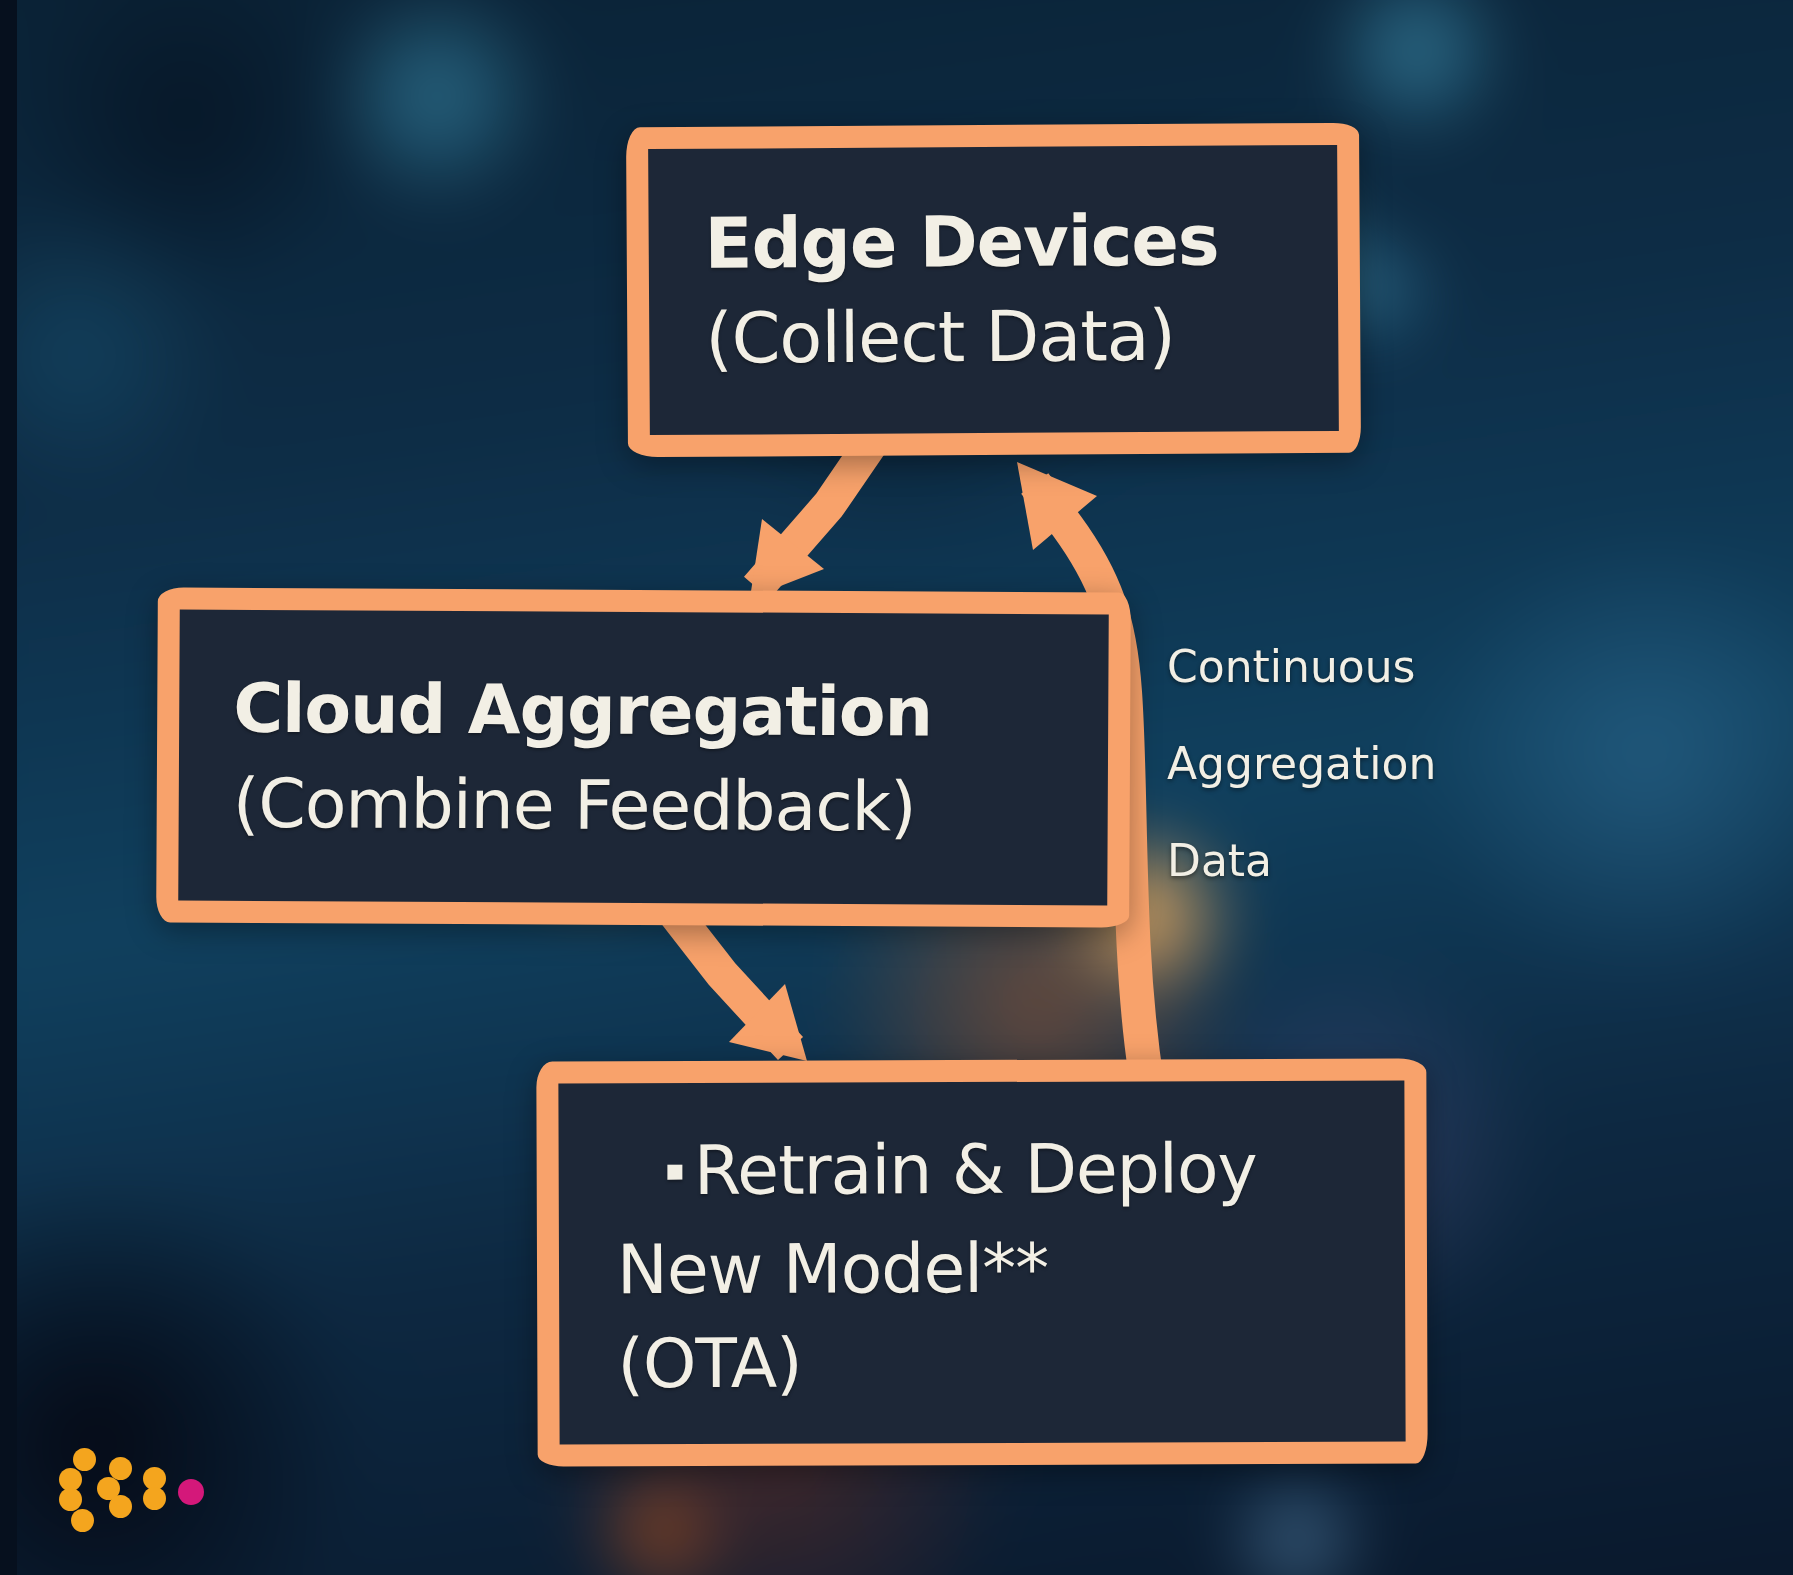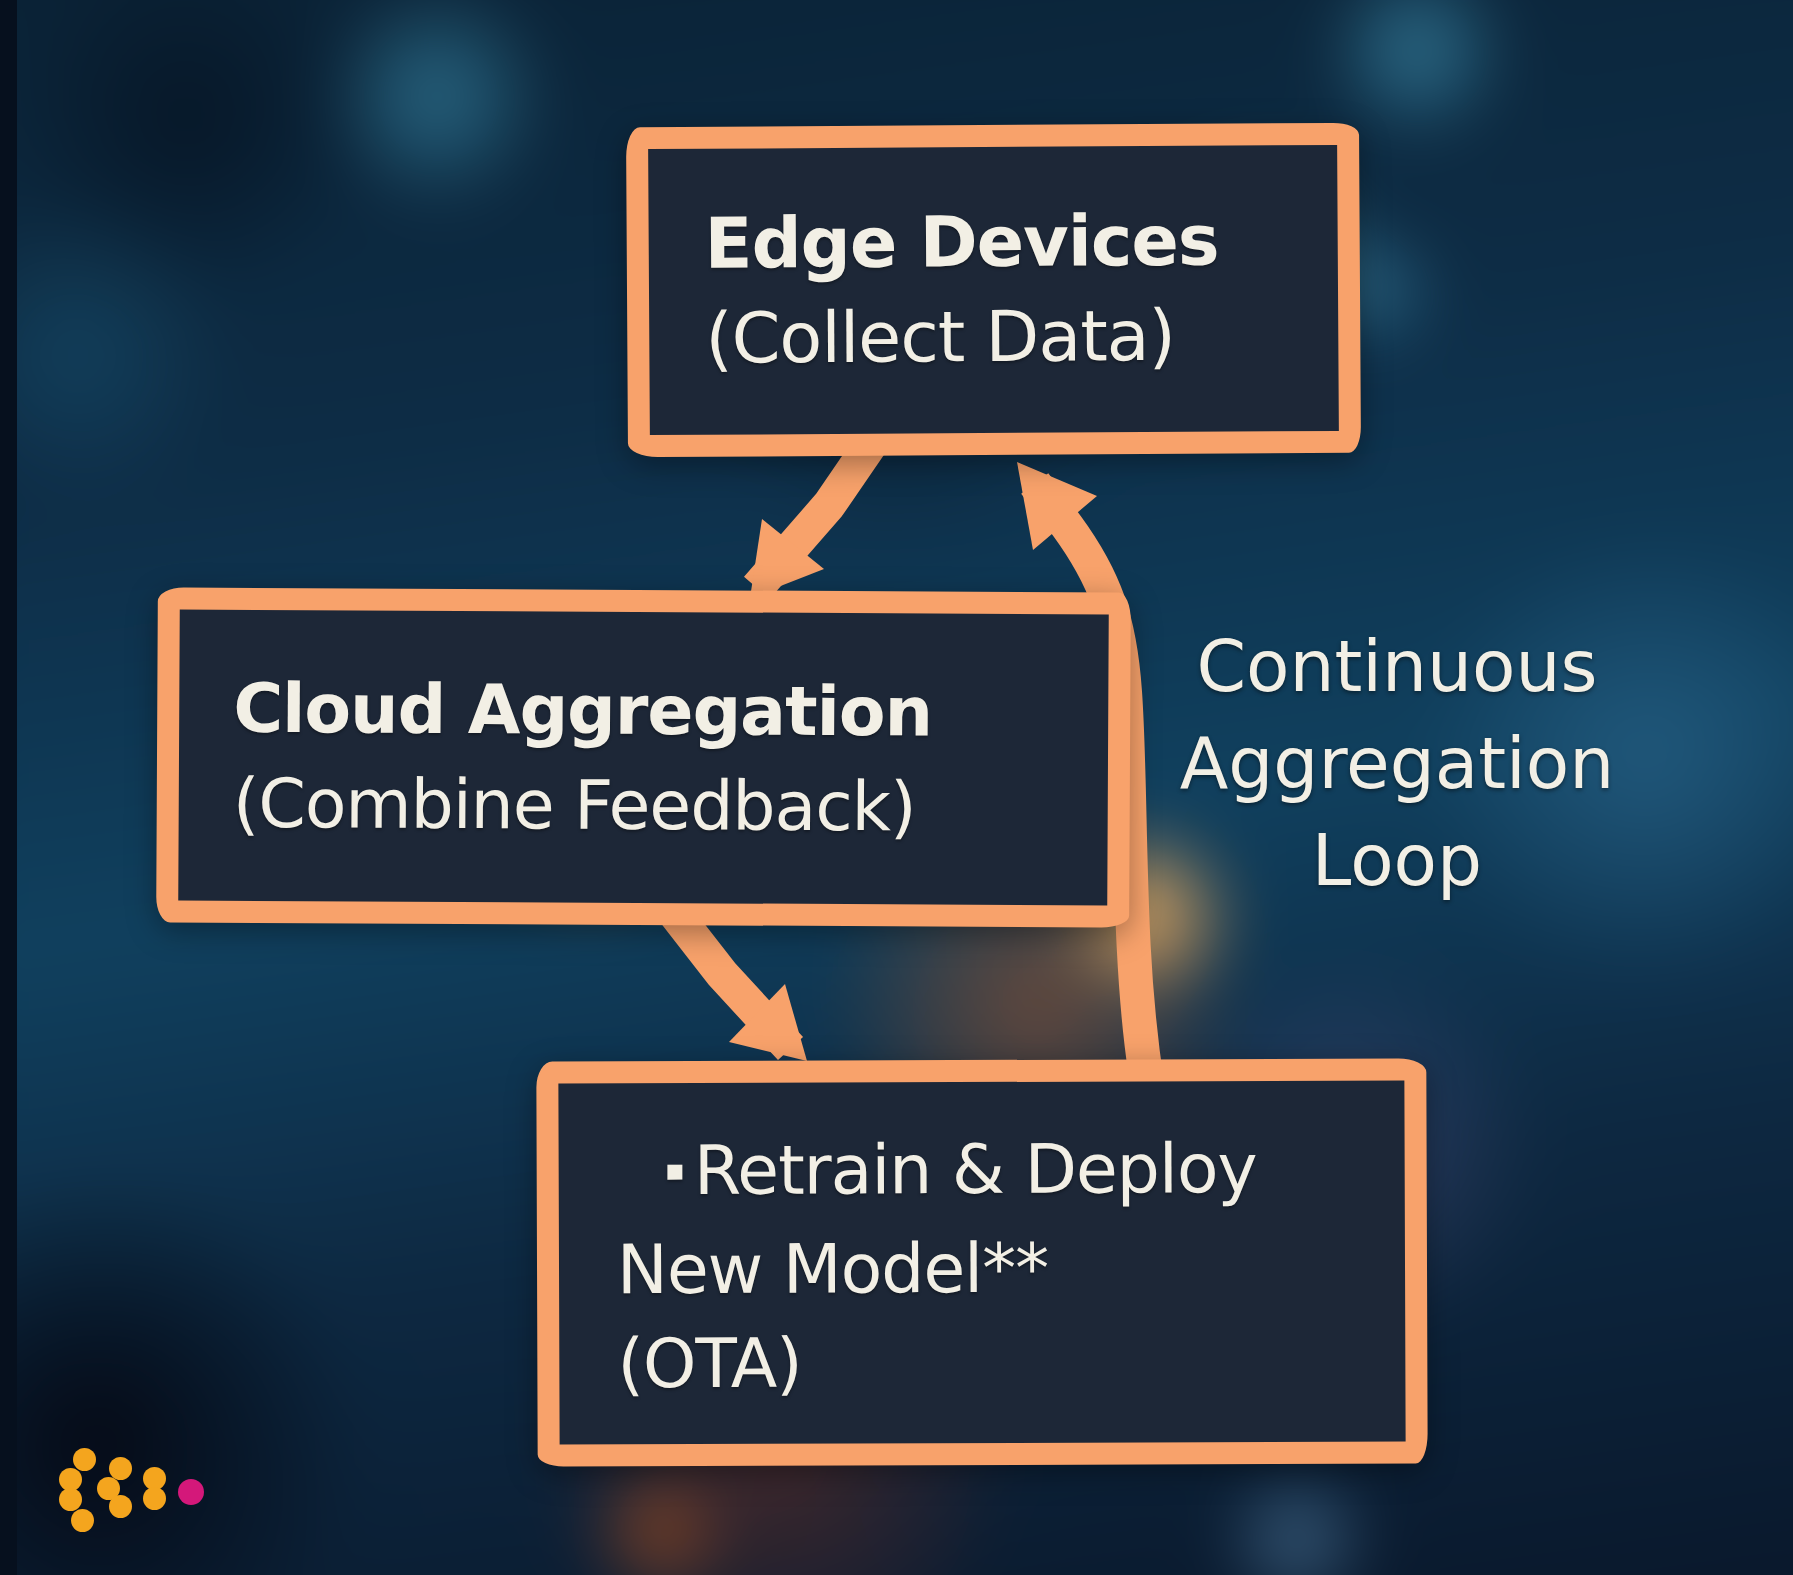--- a/index.html
+++ b/index.html
@@ -60,23 +60,23 @@
     transform:rotate(-0.2deg);
     font-size:68px;line-height:94px;letter-spacing:-1px;
   }
   #node-retrain .l1{padding-left:48px;}
   #node-retrain .bullet{
     display:inline-block;font-size:30px;vertical-align:middle;
     transform:translateY(-6px);margin-right:10px;
   }
   
   .loop-label{
-    position:absolute;left:1090px;top:618px;width:580px;
-    text-align:center;color:var(--color-text,#F2EFE5);
-    font-size:71px;line-height:97px;letter-spacing:0px;
+    position:absolute;left:1150px;top:618px;width:580px;
+    text-align:left;color:var(--color-text,#F2EFE5);
+    font-size:44px;line-height:97px;letter-spacing:0px;
     text-shadow:0 2px 4px rgba(0,0,0,0.45);
   }
   
   .arrows{position:absolute;inset:0;color:var(--color-accent,#F8A26B);pointer-events:none;}
   
   .logo{position:absolute;left:40px;top:1445px;width:160px;height:100px;}
   .dot{position:absolute;width:23px;height:23px;border-radius:50%;
        background:var(--color-logo-orange,#F4A51E);}
   .dot.magenta{background:var(--color-logo-magenta,#D4187A);width:26px;height:26px;}
 </style>
@@ -112,21 +112,21 @@
 
   <div class="node" id="node-retrain">
     <div class="l1"><span class="bullet">▪</span><span>Retrain &amp; Deploy</span></div>
     <div>New Model**</div>
     <div>(OTA)</div>
   </div>
 
   <div class="loop-label">
     <div>Continuous</div>
     <div>Aggregation</div>
-    <div>Loop</div>
+    <div>Data</div>
   </div>
 
   <div class="logo">
     <span class="dot" style="left:16px;top:3px;"></span>
     <span class="dot" style="left:2px;top:23px;"></span>
     <span class="dot" style="left:2px;top:43px;"></span>
     <span class="dot" style="left:14px;top:64px;"></span>
     <span class="dot" style="left:52px;top:12px;"></span>
     <span class="dot" style="left:40px;top:32px;"></span>
     <span class="dot" style="left:52px;top:50px;"></span>

